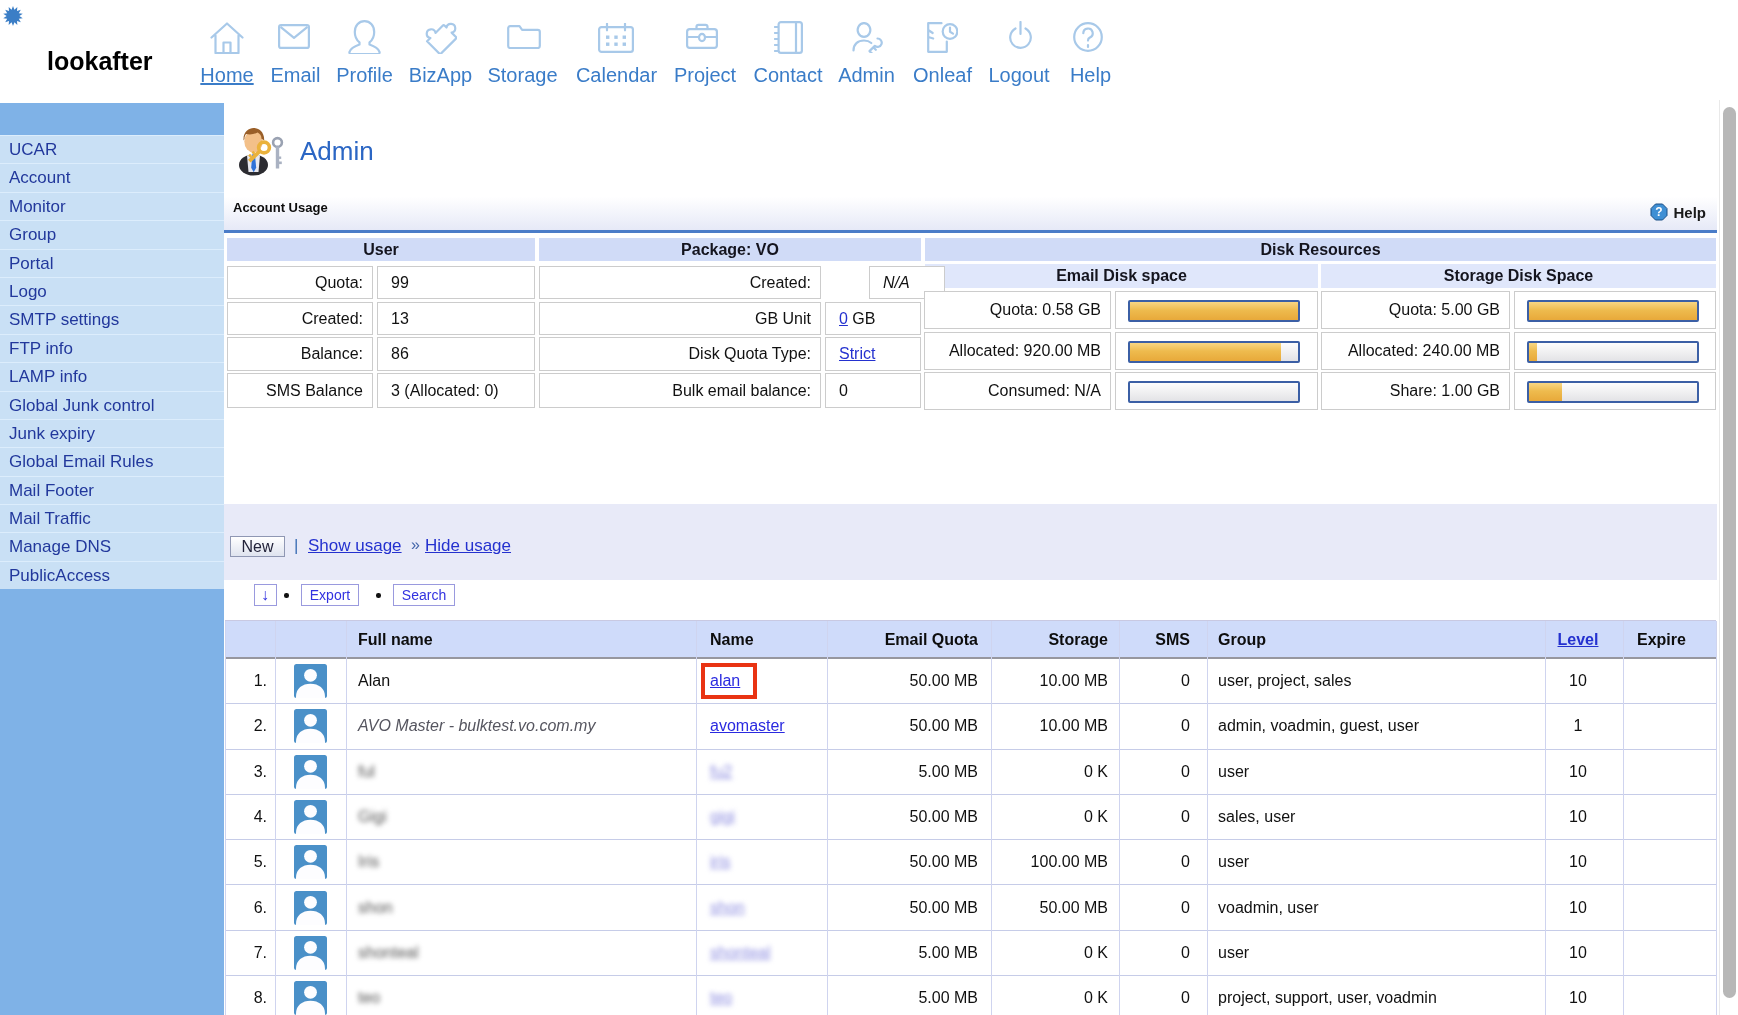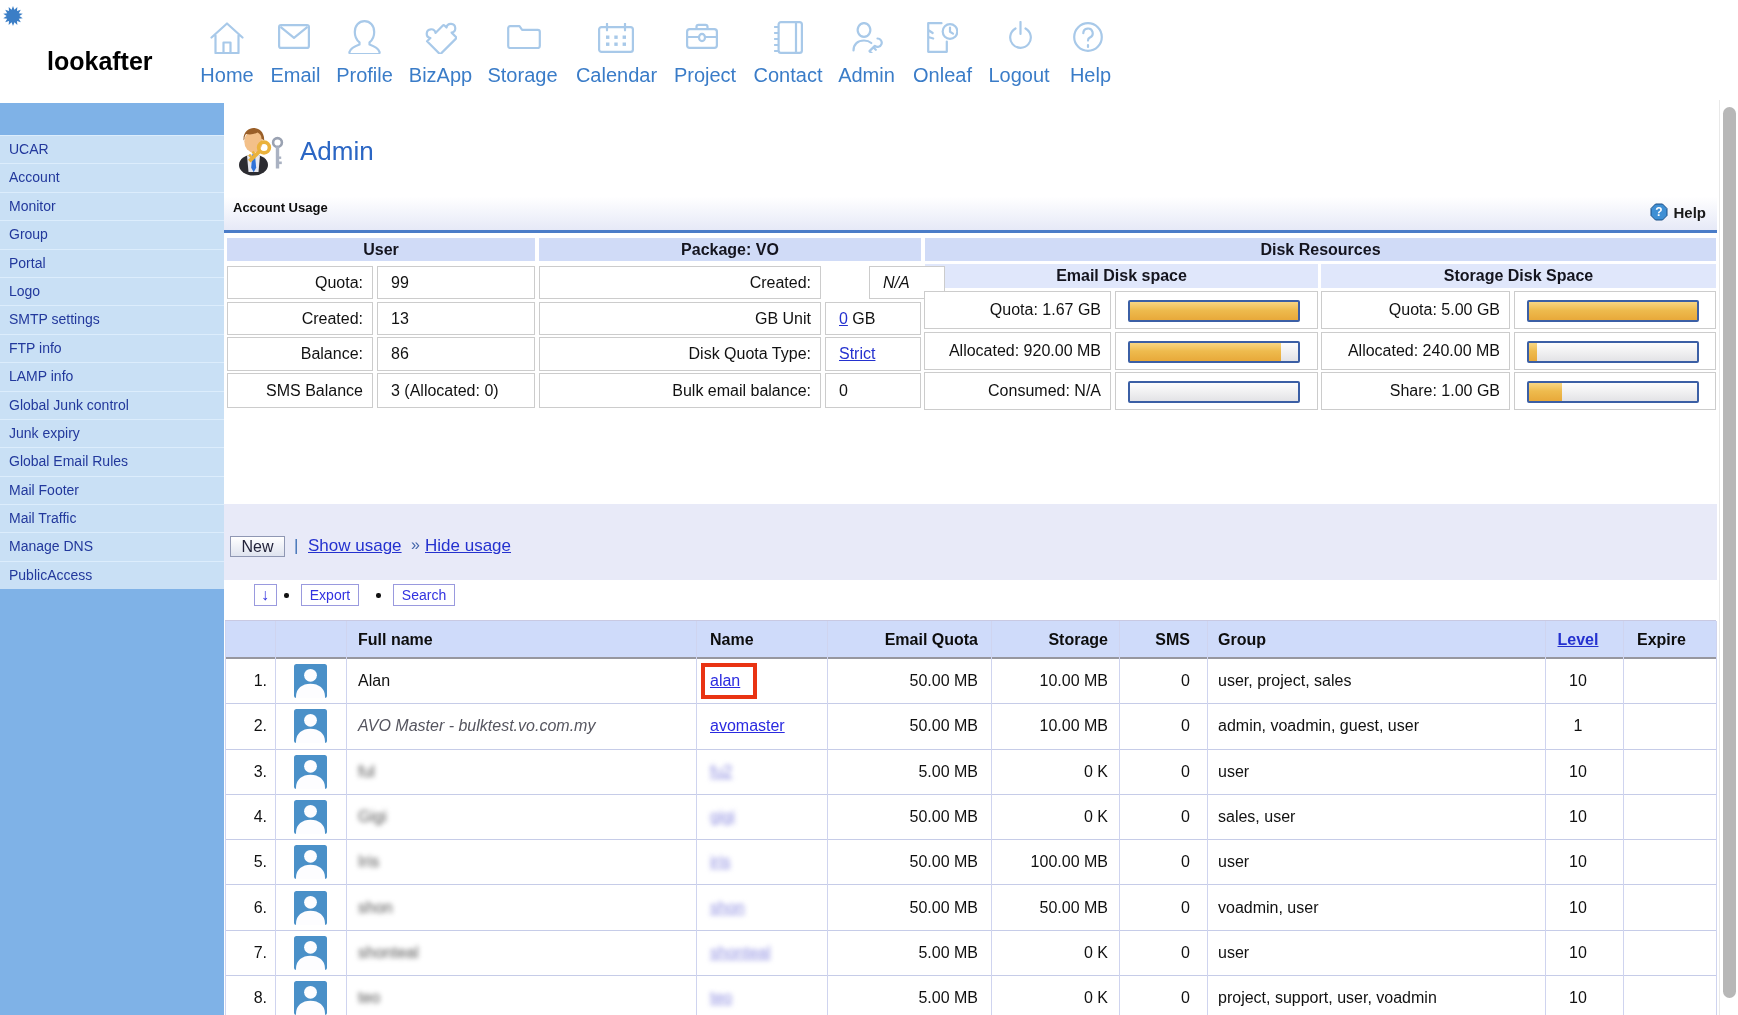--- a/index.html
+++ b/index.html
@@ -10,21 +10,21 @@
 
 
 .navico { position:absolute; }
 .navlab { position:absolute; top:63.5px; transform:translateX(-50%); font-size:20px; color:#3a7cc8; white-space:nowrap; }
 
 
 #sidebar { position:absolute; left:0; top:103px; width:224px; height:912px; background:#7fb2e7; }
 #sbhead { position:absolute; left:0; top:0; width:224px; height:32px; background:#5b9bd8;
   color:#fff; font-weight:bold; font-size:15px; line-height:32px; padding-left:7px; }
 #sbitems { position:absolute; left:0; top:32px; width:224px; }
-.sbitem { height:28.4px; background:#c9e0f5; color:#22389c; font-size:14px;
+.sbitem { height:28.4px; background:#c9e0f5; color:#22389c; font-size:17px;
   line-height:27.5px; padding-left:9px; border-top:1.4px solid #dcedfc; }
 
 
 .band { position:absolute; left:224px; width:1493px; height:40px;
   background:linear-gradient(#ffffff 10%, #e6e9f7 100%);
   border-bottom:3px solid #4a7cc8; }
 .bandtxt { position:absolute; left:9px; top:7px; font-size:13px; font-weight:bold; color:#0d0d0d; }
 
 
 .hc { position:absolute; background:#d0dbf7; font-weight:bold; font-size:16px; color:#14141e;
@@ -60,21 +60,21 @@
 
 <svg class="abs" style="left:2px; top:5px;" width="22" height="22" viewBox="0 0 22 22">
   <path id="starp" fill="#3b7ec6" d="M11.00,1.00L12.42,4.76L15.34,1.99L14.99,6.00L18.82,4.77L16.77,8.22L20.75,8.77L17.40,11.00L20.75,13.23L16.77,13.78L18.82,17.23L14.99,16.00L15.34,20.01L12.42,17.24L11.00,21.00L9.58,17.24L6.66,20.01L7.01,16.00L3.18,17.23L5.23,13.78L1.25,13.23L4.60,11.00L1.25,8.77L5.23,8.22L3.18,4.77L7.01,6.00L6.66,1.99L9.58,4.76Z"></path>
 </svg>
 <div class="abs" style="left:47px; top:47px; font-size:25px; font-weight:bold; color:#000;">lookafter</div>
 
 <div id="nav">
       <svg class="navico" style="left:210px; top:22px;" width="34" height="32" viewBox="0 0 34 32">
         <path d="M1.5 15.5 L17 1.5 L32.5 15.5 M5.5 13.5 V31 H28.5 V13.5 M13.5 31 V20.5 H20.5 V31" fill="none" stroke="#a8c9e9" stroke-width="2.2" stroke-linecap="round" stroke-linejoin="round" viewBox="0 0 34 32"></path>
       </svg>
-      <div class="navlab" style="left:227px;">Home</div>
+      <div class="navlab" style="left:227px;text-decoration:underline;">Home</div>
       <svg class="navico" style="left:278px; top:24px;" width="32" height="25" viewBox="0 0 32 25">
         <rect x="1.1" y="1.1" width="29.8" height="22.8" rx="2" fill="none" stroke="#a8c9e9" stroke-width="2.2" stroke-linejoin="round"></rect>
         <path d="M2.5 2.8 L16 13.8 L29.5 2.8" fill="none" stroke="#a8c9e9" stroke-width="2.2" stroke-linejoin="round"></path>
       </svg>
       <div class="navlab" style="left:295.5px;">Email</div>
       <svg class="navico" style="left:348px; top:20px;" width="33" height="34" viewBox="0 0 33 34">
         <path d="M16.5 1.2 c5.8 0 9.7 4.6 9.7 10.7 0 4.1-1.9 8.2-4.7 10.4 l0 2.2 c4.7 1.6 8.9 4.2 10 7.3 a1.7 1.7 0 0 1-1.6 2.3 h-26.8 a1.7 1.7 0 0 1-1.6-2.3 c1.1-3.1 5.3-5.7 10-7.3 l0-2.2 c-2.8-2.2-4.7-6.3-4.7-10.4 0-6.1 3.9-10.7 9.7-10.7 Z" fill="none" stroke="#a8c9e9" stroke-width="2.2" stroke-linecap="round" stroke-linejoin="round"></path>
       </svg>
       <div class="navlab" style="left:364.5px;">Profile</div>
       <svg class="navico" style="left:424px; top:21px;" width="33" height="33" viewBox="0 0 33 33">
@@ -201,21 +201,21 @@
       <div class="wc lab" style="left:227px; top:337px; width:146px; height:34px;">Balance:</div>
       <div class="wc val" style="left:377px; top:337px; width:158px; height:34px;">86</div>
       <div class="wc lab" style="left:539px; top:337px; width:282px; height:34px;">Disk Quota Type:</div>
       <div class="wc val" style="left:825px; top:337px; width:96px; height:34px;">
         <a class="lnk">Strict</a>
       </div>
       <div class="wc lab" style="left:227px; top:373px; width:146px; height:35px;">SMS Balance</div>
       <div class="wc val" style="left:377px; top:373px; width:158px; height:35px;">3 (Allocated: 0)</div>
       <div class="wc lab" style="left:539px; top:373px; width:282px; height:35px;">Bulk email balance:</div>
       <div class="wc val" style="left:825px; top:373px; width:96px; height:35px;">0</div>
-      <div class="wc lab" style="left:924px; top:291px; width:187px; height:38px;">Quota: 1.67 GB</div>
+      <div class="wc lab" style="left:924px; top:291px; width:187px; height:38px;">Quota: 0.58 GB</div>
       <div class="wc" style="left:1115px; top:291px; width:203px; height:38px;">
         <span class="bar" style="left:12px; top:8px;">
           <span class="fill" style="width:100%;"></span>
         </span>
       </div>
       <div class="wc lab" style="left:1321px; top:291px; width:189px; height:38px;">Quota: 5.00 GB</div>
       <div class="wc" style="left:1514px; top:291px; width:202px; height:38px;">
         <span class="bar" style="left:12px; top:8px;">
           <span class="fill" style="width:100%;"></span>
         </span>

